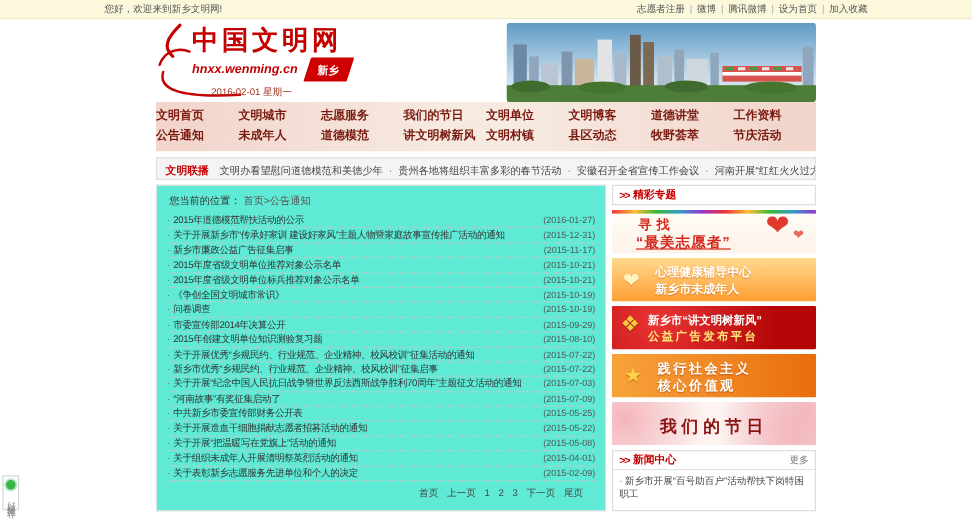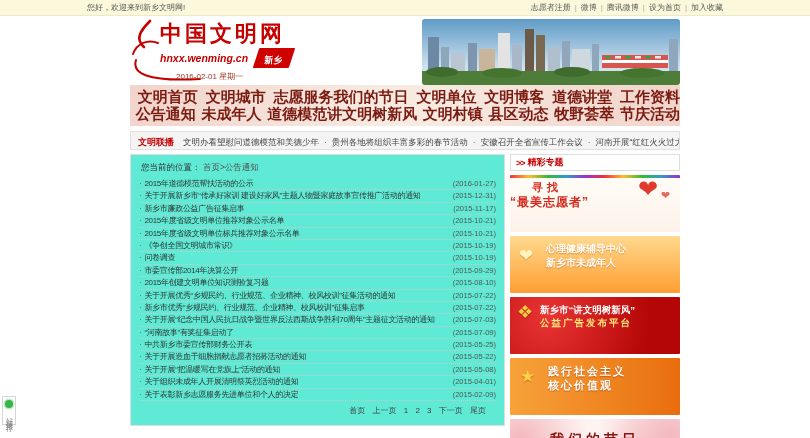--- a/index.html
+++ b/index.html
@@ -31,21 +31,21 @@
   .hd-date { margin-top:3px; margin-left:16px; font-size:8px; color:#a3341f; }
   .hd-photo { position:absolute; right:0; top:3px; width:258px; height:66px;
     border-radius:3px; overflow:hidden; }
 
   
   .nav { background:#f8f0e7;
     background-image:radial-gradient(circle at 2% 50%, rgba(224,140,130,.28), transparent 55%),
                      radial-gradient(circle at 98% 50%, rgba(224,140,130,.28), transparent 55%);
     padding:3px 0 4px; }
   .nav-row { display:grid; grid-template-columns:repeat(8,1fr); }
-  .nav-item { text-align:right; font-size:15px; font-weight:bold; color:#7a1a10;
+  .nav-item { text-align:left; font-size:10px; font-weight:bold; color:#7a1a10;
     line-height:17px; cursor:pointer; white-space:nowrap; }
 
   
   .ticker { margin-top:5px; height:19px; background:#f4f4f4; border:1px solid #e0e0e0;
     display:flex; align-items:flex-end; padding:0 7px; font-size:8.5px; white-space:nowrap; overflow:hidden; }
   .ticker-label { color:#c40000; font-weight:bold; font-size:9px; margin-right:9px; flex-shrink:0; }
   .ticker-item { color:#444; cursor:pointer; }
   .ticker-item + .ticker-item::before { content:"·"; color:#666; margin:0 5px; }
 
   
@@ -66,27 +66,27 @@
 
   
   .right-col { width:170px; flex-shrink:0; }
   .box-hdr { border:1px solid #ddd; background:#fff; height:17px; display:flex;
     align-items:center; justify-content:space-between; padding:0 5px; }
   .hdr-left { font-size:9px; font-weight:bold; color:#c40000; display:flex; align-items:center; }
   .arrows { margin-right:3px; }
   .arrows::before { content:">>"; letter-spacing:-1px; }
   .more { font-size:8px; color:#777; cursor:pointer; }
 
-  .banner { position:relative; width:170px; height:57px; margin-top:4px;
+  .banner { position:relative; width:170px; height:36px; margin-top:4px;
     border-radius:1px; overflow:hidden; cursor:pointer; }
   .b1 { background:linear-gradient(180deg,#fffdf6,#fdf2ea); }
   .b1::before { content:""; position:absolute; top:0; left:0; right:0; height:3px;
     background:linear-gradient(90deg,#e33,#fb3,#3b3,#39c,#93c,#e33,#fb3,#3b3,#39c,#93c); }
   .b1-l1 { position:absolute; left:22px; top:5px; font-size:11px; font-weight:bold; color:#d42a1e; letter-spacing:4px; }
-  .b1-l2 { position:absolute; left:0; top:19px; font-size:12px; font-weight:bold; color:#d42a1e; letter-spacing:1px; }
+  .b1-l2 { position:absolute; left:20px; top:19px; font-size:12px; font-weight:bold; color:#d42a1e; letter-spacing:1px;text-decoration:underline; }
   .b1-heart { position:absolute; right:22px; top:1px; font-size:24px; color:#e03a2e; line-height:26px; }
   .b1-heart2 { position:absolute; right:10px; top:14px; font-size:11px; color:#e8695e; }
 
   .b2 { background:linear-gradient(180deg,#ffd98e,#ff9e33); }
   .b2-icon { position:absolute; left:9px; top:9px; font-size:17px; color:#fff3c0;
     text-shadow:0 1px 1px rgba(180,90,0,.4); }
   .b2-text { margin-left:36px; padding-top:6px; }
   .b2-text div { font-size:10px; font-weight:bold; color:#fff; line-height:13.5px;
     text-shadow:0 1px 1px rgba(190,95,0,.55); white-space:nowrap; }
 

